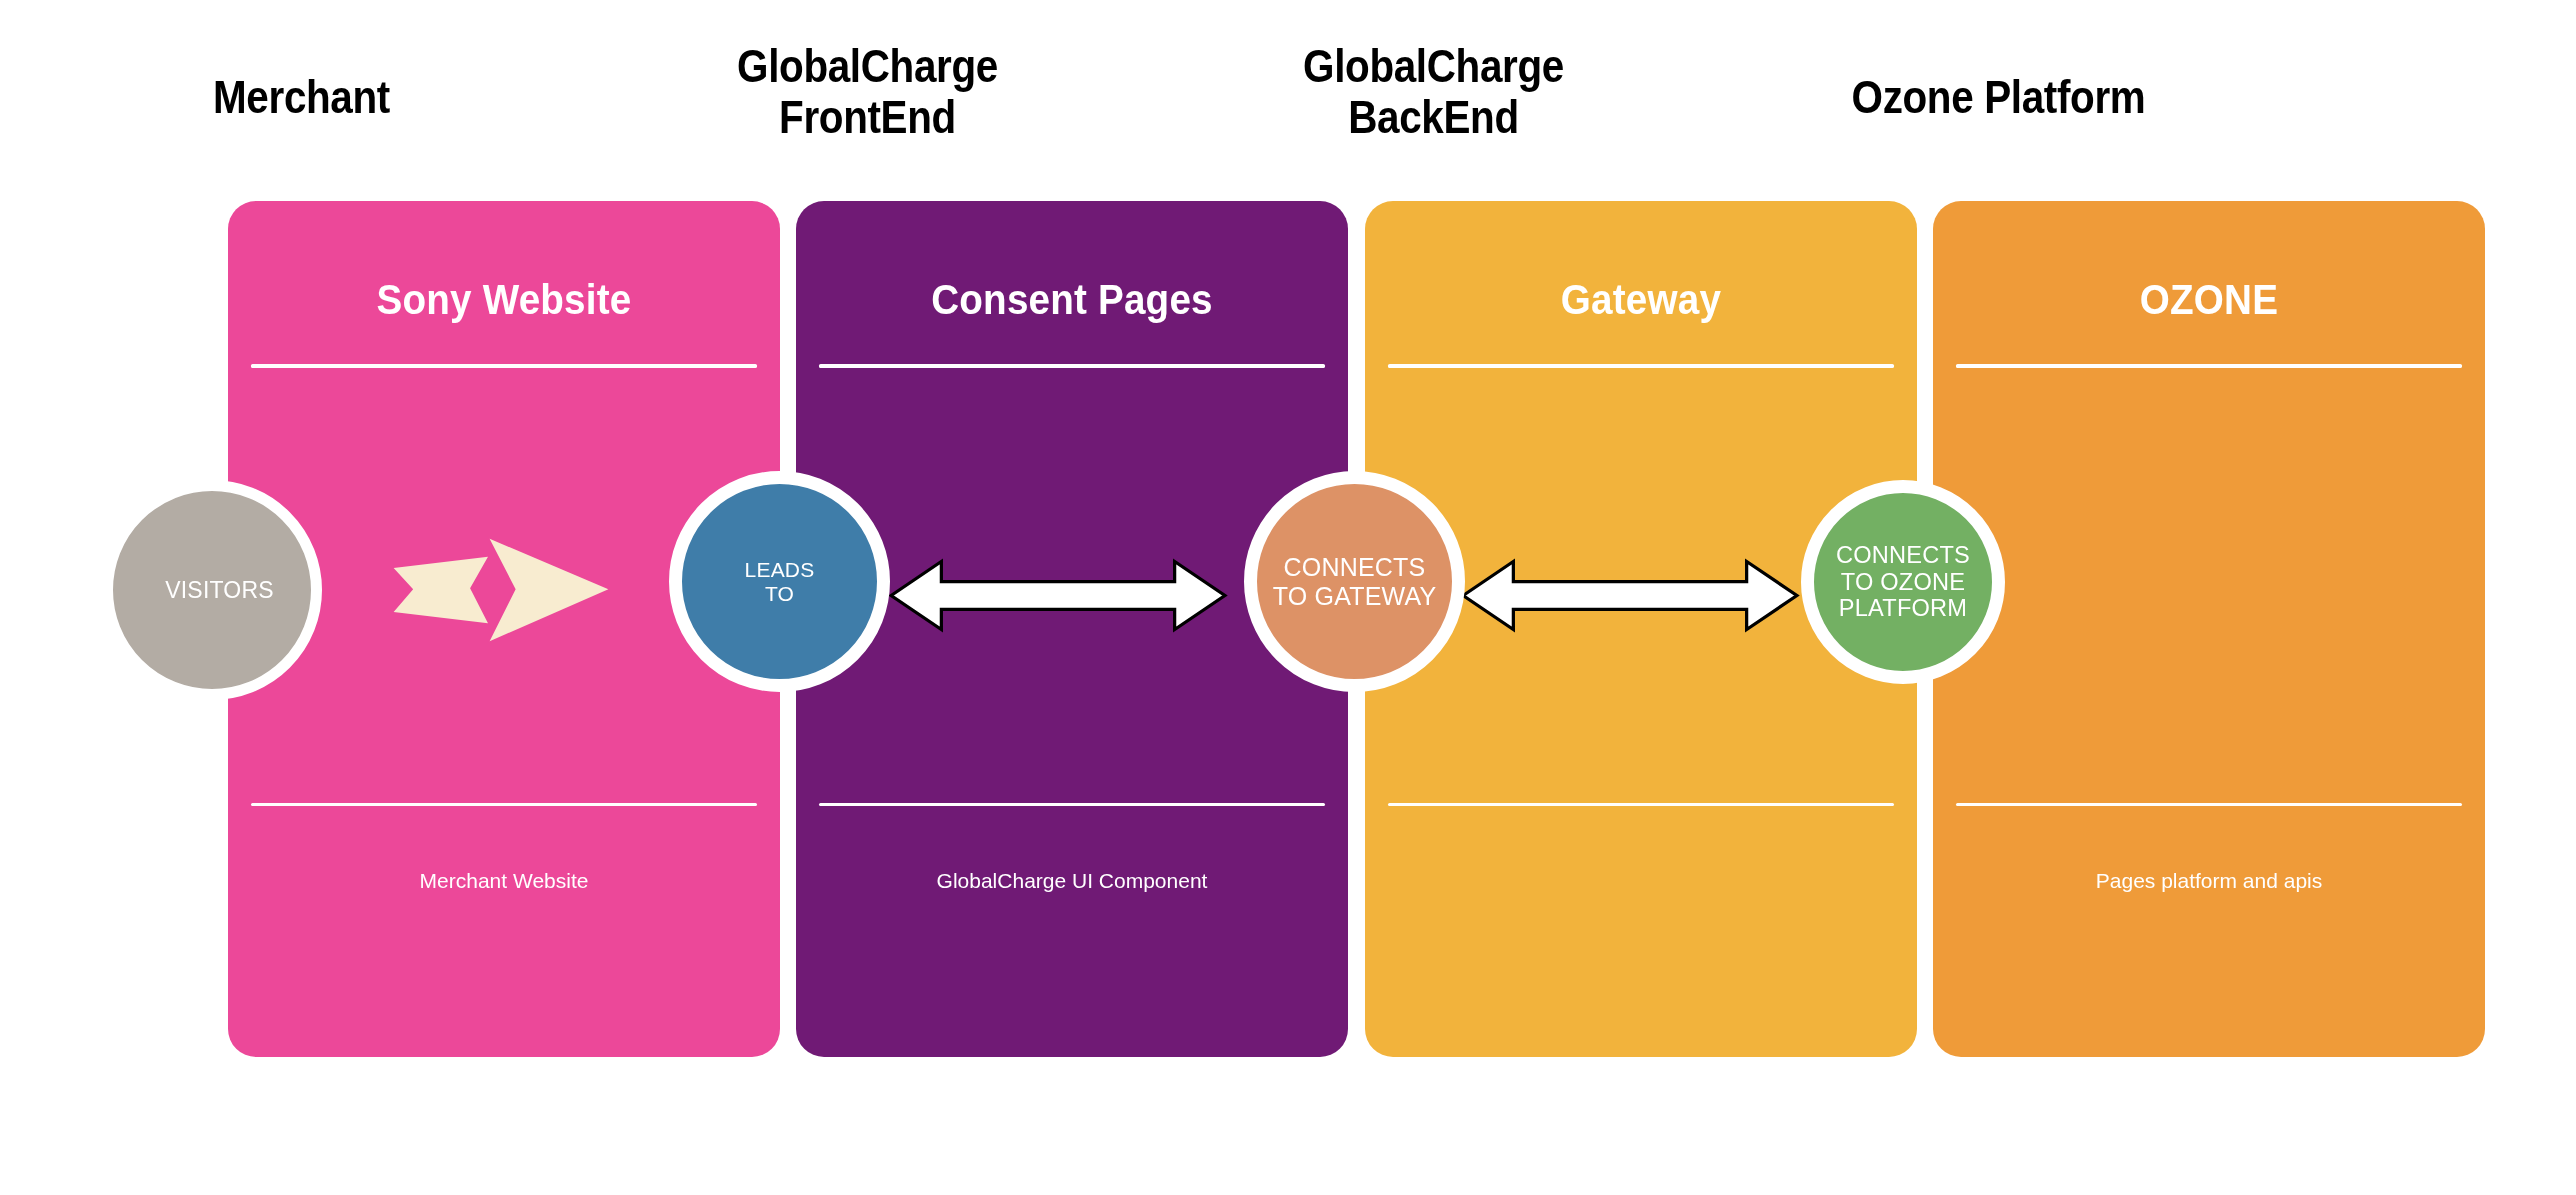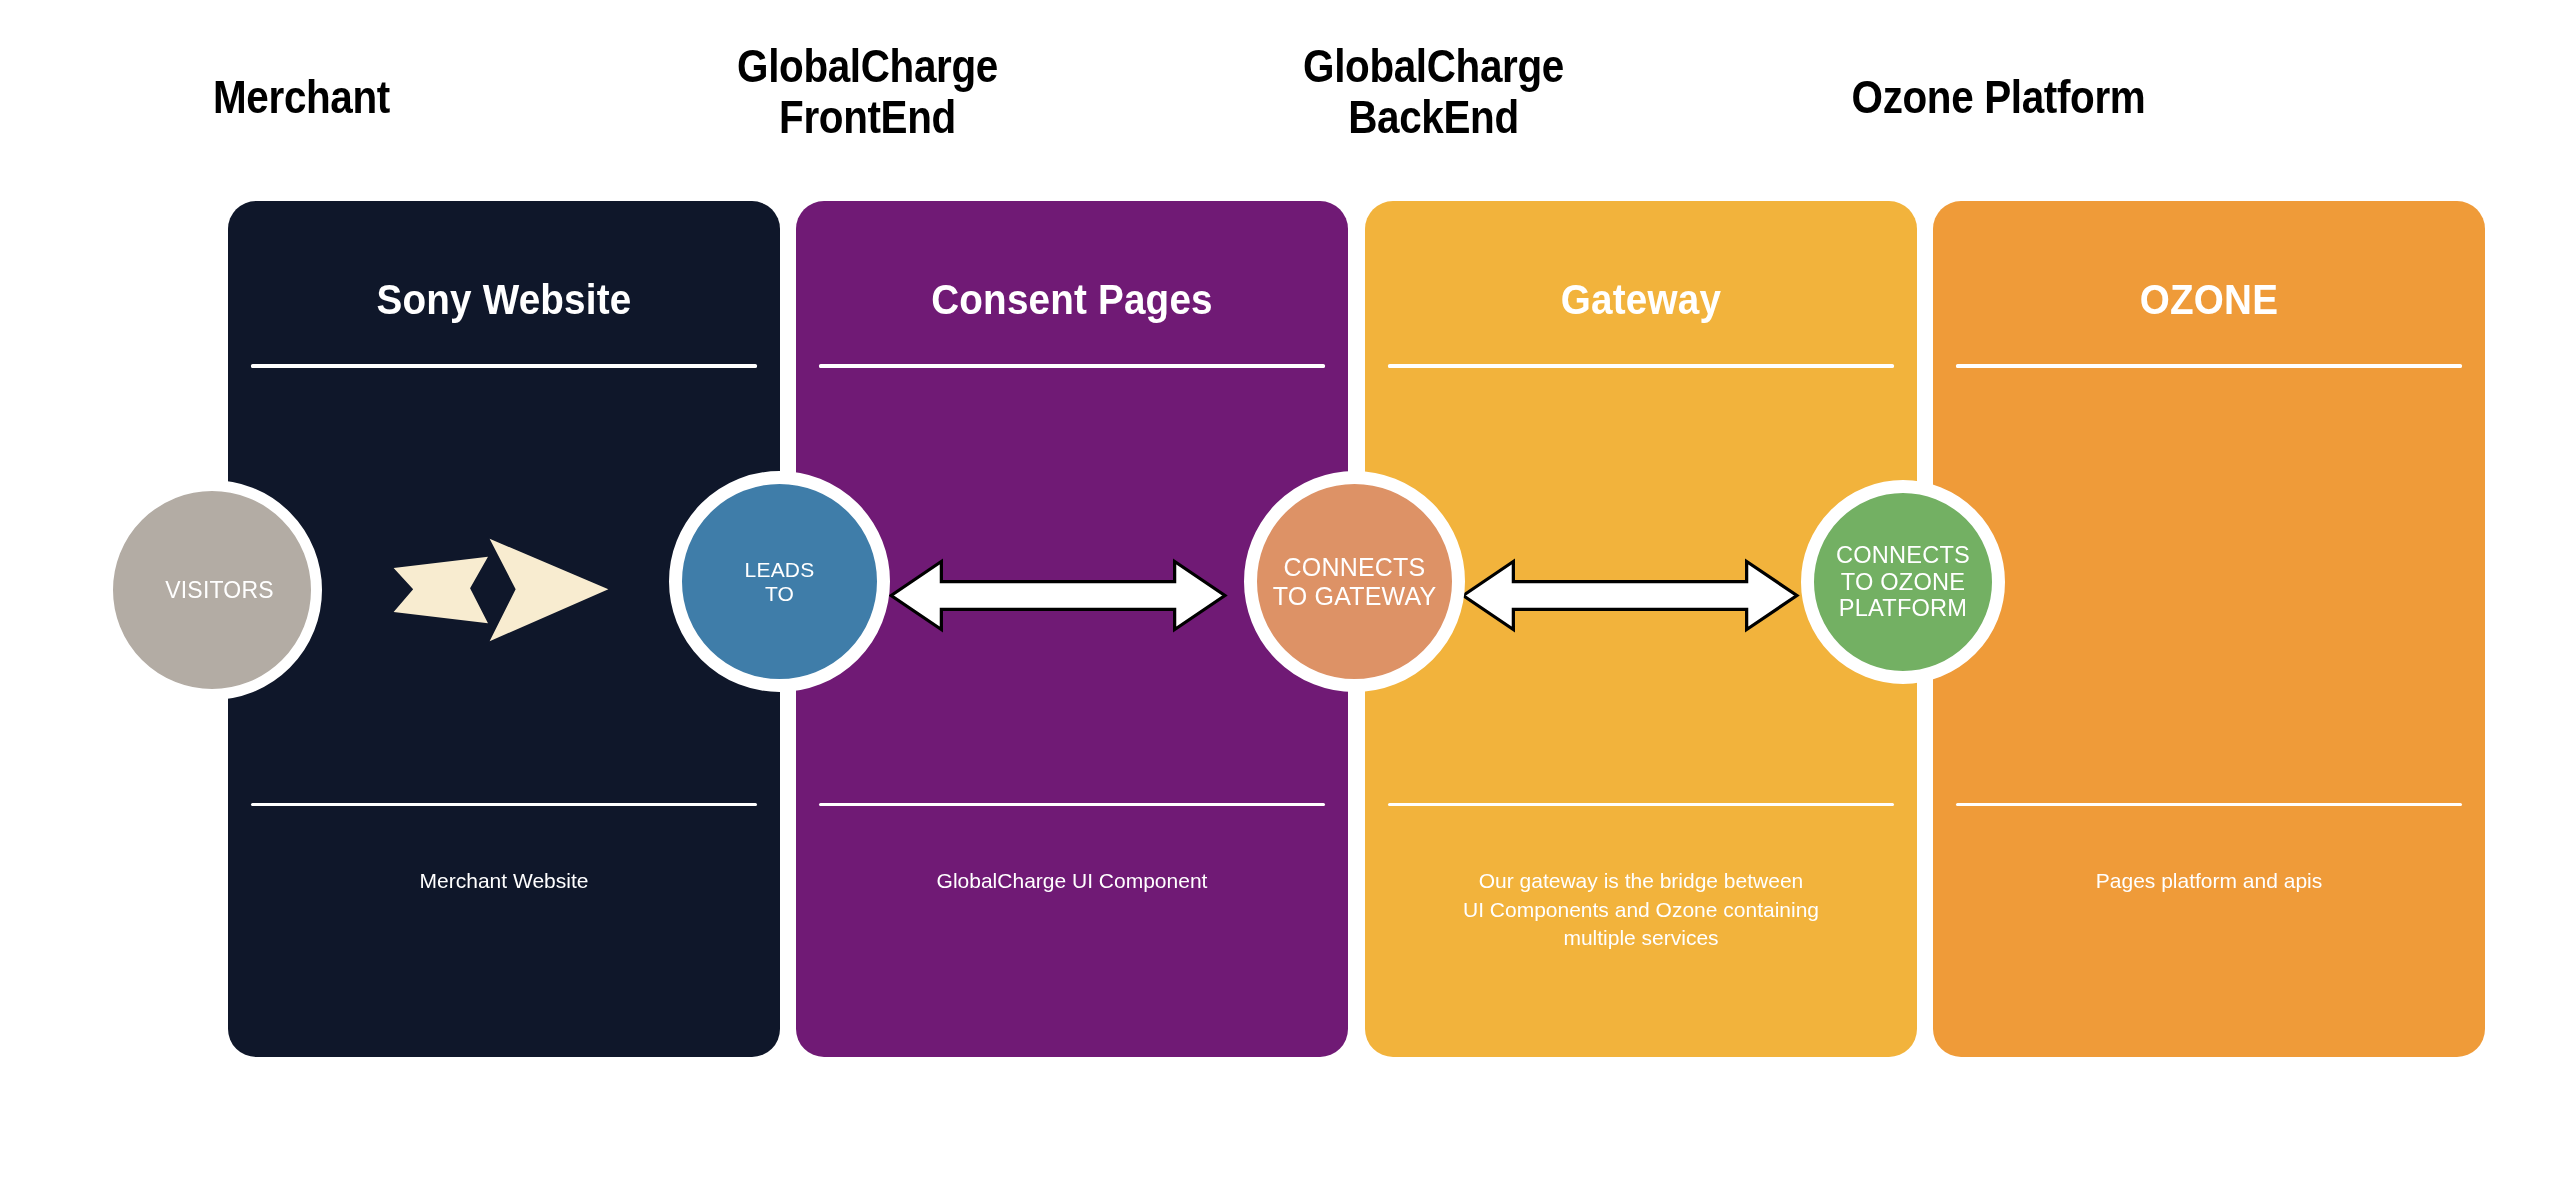--- a/index.html
+++ b/index.html
@@ -141,41 +141,38 @@
   <div class="col-header" style="left:106px;top:72px;width:391px;">Merchant</div>
 
   <div class="col-header" style="left:672px;top:41px;width:391px;">GlobalCharge
 FrontEnd</div>
 
   <div class="col-header" style="left:1238px;top:41px;width:391px;">GlobalCharge
 BackEnd</div>
 
   <div class="col-header" style="left:1803px;top:72px;width:391px;">Ozone Platform</div>
 
-  <div class="panel" style="left:228px;background:#0f172a;">
+  <div class="panel" style="left:228px;background:#ec4899;">
     <div class="panel-title">Sony Website</div>
     <div class="panel-divider-top"></div>
     <div class="panel-divider-bottom"></div>
     <div class="panel-desc">Merchant Website</div>
   </div>
 
   <div class="panel" style="left:796px;background:#701a75;">
     <div class="panel-title">Consent Pages</div>
     <div class="panel-divider-top"></div>
     <div class="panel-divider-bottom"></div>
     <div class="panel-desc">GlobalCharge UI Component</div>
   </div>
 
   <div class="panel" style="left:1365px;background:#f2b33c;">
     <div class="panel-title">Gateway</div>
     <div class="panel-divider-top"></div>
     <div class="panel-divider-bottom"></div>
-    <div class="panel-desc">Our gateway is the bridge between
-UI Components and Ozone containing
-multiple services</div>
   </div>
 
   <div class="panel" style="left:1933px;background:#ef9b39;">
     <div class="panel-title">OZONE</div>
     <div class="panel-divider-top"></div>
     <div class="panel-divider-bottom"></div>
     <div class="panel-desc">Pages platform and apis</div>
   </div>
 
   <svg id="chevron-arrow" viewBox="0 0 268 130" xmlns="http://www.w3.org/2000/svg">

